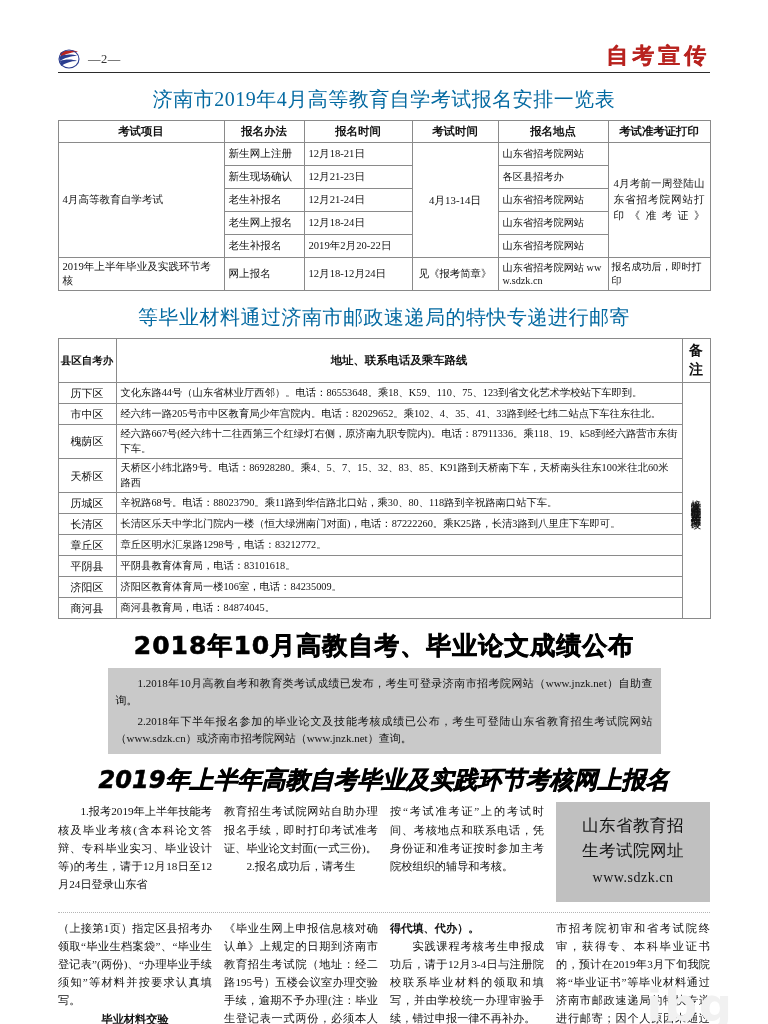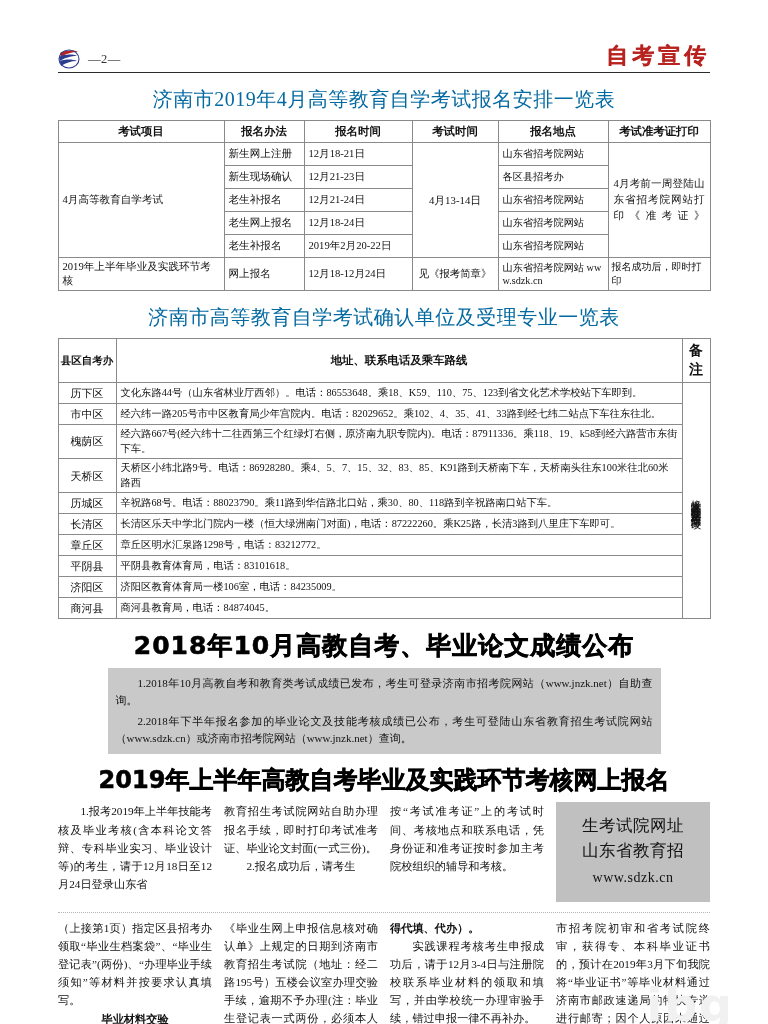--- a/index.html
+++ b/index.html
@@ -150,21 +150,21 @@
   .banner-heading {
     text-align: center;
     font-size: 25px;
     font-weight: bold;
     letter-spacing: 1px;
     margin: 10px 0 6px 0;
     font-family: "DejaVu Sans", "Liberation Sans", sans-serif;
     color: #000;
     -webkit-text-stroke: 0.6px #000;
   }
-  .banner-heading.tight { letter-spacing: 0px; font-size: 24px; }
+  .banner-heading.tight { letter-spacing: 0px; font-size: 24px; font-style: italic; }
 
   
   .gray-block {
     background: #c9c9c9;
     width: 553px;
     margin: 0 auto;
     padding: 7px 8px 8px 8px;
     box-sizing: border-box;
   }
   .gray-block p {
@@ -326,21 +326,21 @@
         <td class="proj">2019年上半年毕业及实践环节考核</td>
         <td class="method">网上报名</td>
         <td class="time">12月18-12月24日</td>
         <td class="c">见《报考简章》</td>
         <td class="place">山东省招考院网站 www.sdzk.cn</td>
         <td class="l" style="font-size:10px;line-height:1.4;">报名成功后，即时打印</td>
       </tr>
     </tbody>
   </table>
 
-  <div class="tbl-title">济南市高等教育自学考试确认单位及受理专业一览表</div>
+  <div class="tbl-title">等毕业材料通过济南市邮政速递局的特快专递进行邮寄</div>
 
   <table class="doc" id="table-confirm-units">
     <colgroup>
       <col style="width:58px">
         <col style="width:566px">
         <col style="width:28px">
     </colgroup>
     <thead>
       <tr>
         <th style="font-size:10.5px">县区自考办</th>
@@ -410,22 +410,22 @@
     </div>
     <div class="col">
       <p class="noindent">教育招生考试院网站自助办理报名手续，即时打印考试准考证、毕业论文封面(一式三份)。</p>
       <p>2.报名成功后，请考生</p>
     </div>
     <div class="col">
       <p class="noindent">按“考试准考证”上的考试时间、考核地点和联系电话，凭身份证和准考证按时参加主考院校组织的辅导和考核。</p>
     </div>
     <div class="col">
       <div class="web-box">
+        <div class="wb-line">山东省教育招</div>
         <div class="wb-line">生考试院网址</div>
-        <div class="wb-line">山东省教育招</div>
         <div class="wb-url">www.sdzk.cn</div>
       </div>
     </div>
   </div>
 
   <div class="col-sep"></div>
 
   <div class="cols">
     <div class="col">
       <p class="noindent">（上接第1页）指定区县招考办领取“毕业生档案袋”、“毕业生登记表”(两份)、“办理毕业手续须知”等材料并按要求认真填写。</p>

